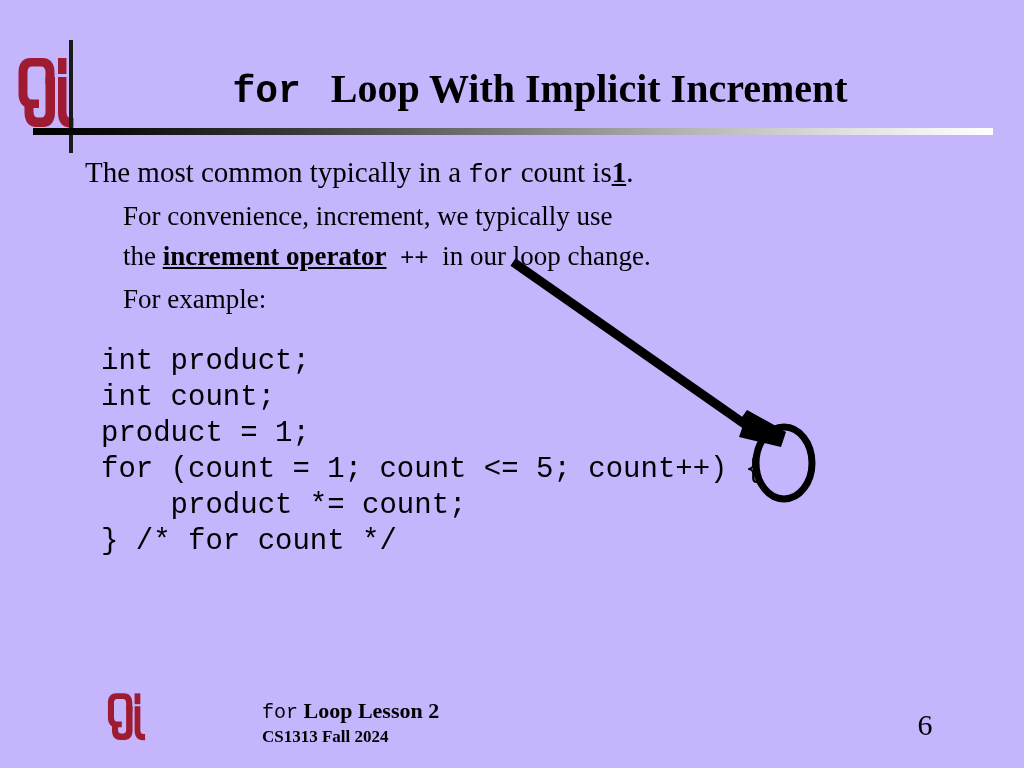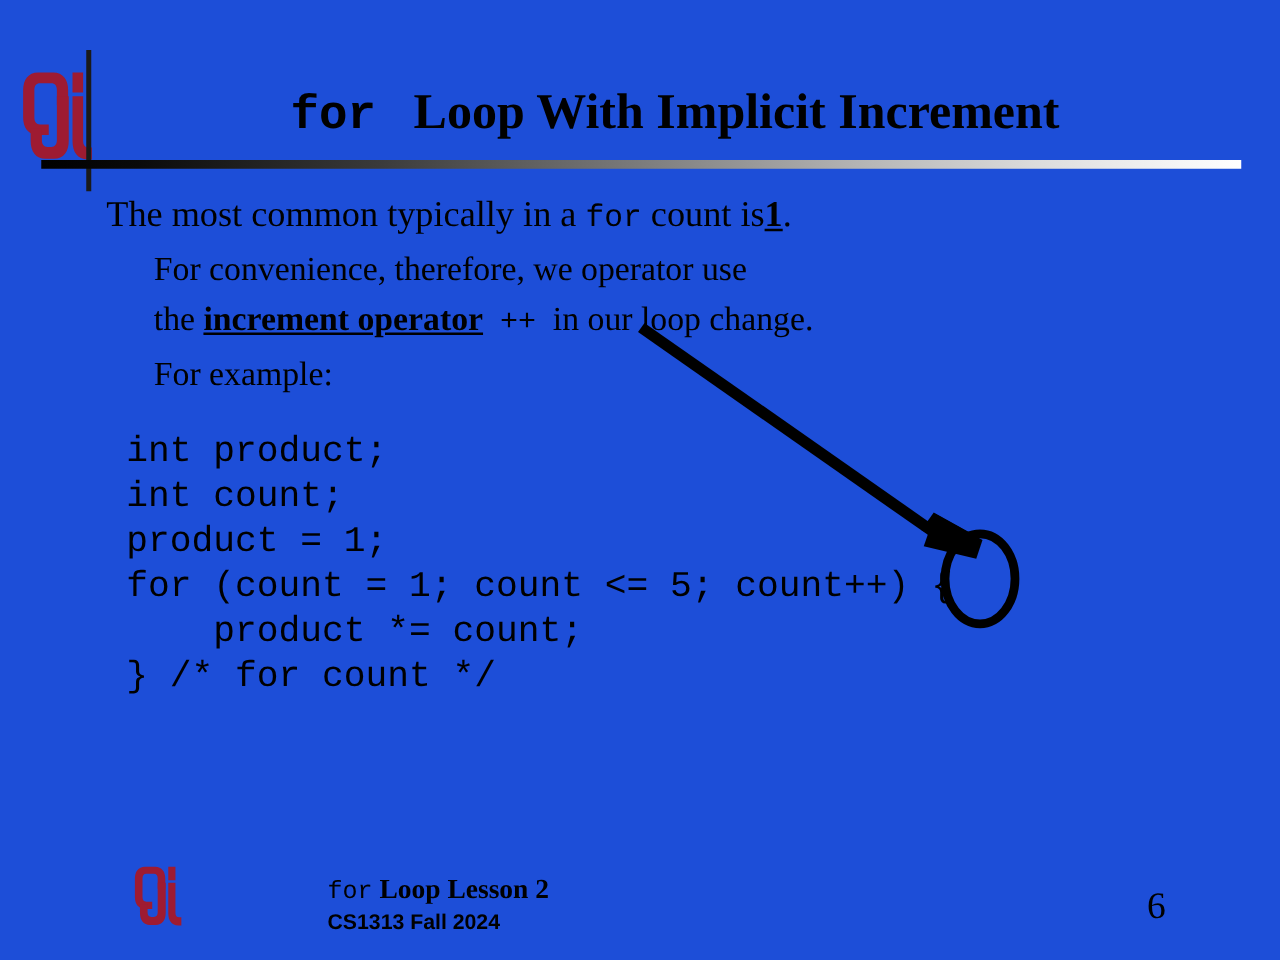--- a/index.html
+++ b/index.html
@@ -7,21 +7,21 @@
     padding: 0;
     background: #ffffff;
   }
   body {
     font-family: "Liberation Serif", serif;
   }
   .slide {
     position: relative;
     width: 1024px;
     height: 768px;
-    background: #1d4ed8;
+    background: #c4b5fd;
     overflow: hidden;
   }
 
   
   .ou-logo-header {
     position: absolute;
     left: 17px;
     top: 56px;
     width: 58px;
     height: 74px;
@@ -143,21 +143,21 @@
     font-weight: bold;
   }
   .footer-line1 .mono {
     font-family: "Liberation Mono", monospace;
     font-weight: normal;
     font-size: 20px;
   }
   .footer-line2 {
     font-size: 17px;
     line-height: 22px;
-    font-family: Liberation Sans, sans-serif;
+    font-family: Liberation Serif, serif;
     font-weight: bold;
   }
   .page-num {
     position: absolute;
     left: 900px;
     top: 708px;
     width: 50px;
     text-align: center;
     font-size: 30px;
     color: #000000;
@@ -191,21 +191,21 @@
 
   <div class="body-wrap">
 
     <p class="lvl1">
       <span>The most common typically in a</span>
       <span class="mono-inline">for</span>
       <span>count is</span><span class="bu">1</span><span>.</span>
     </p>
 
     <p class="lvl2">
-      <span>For convenience, therefore, we operator use</span>
+      <span>For convenience, increment, we typically use</span>
     </p>
 
     <p class="lvl2">
       <span>the</span>
       <span class="bu">increment operator</span>
       &nbsp;<span class="mono-inline-sm">++</span>&nbsp;
       <span>in our loop change.</span>
     </p>
 
     <p class="lvl2">

